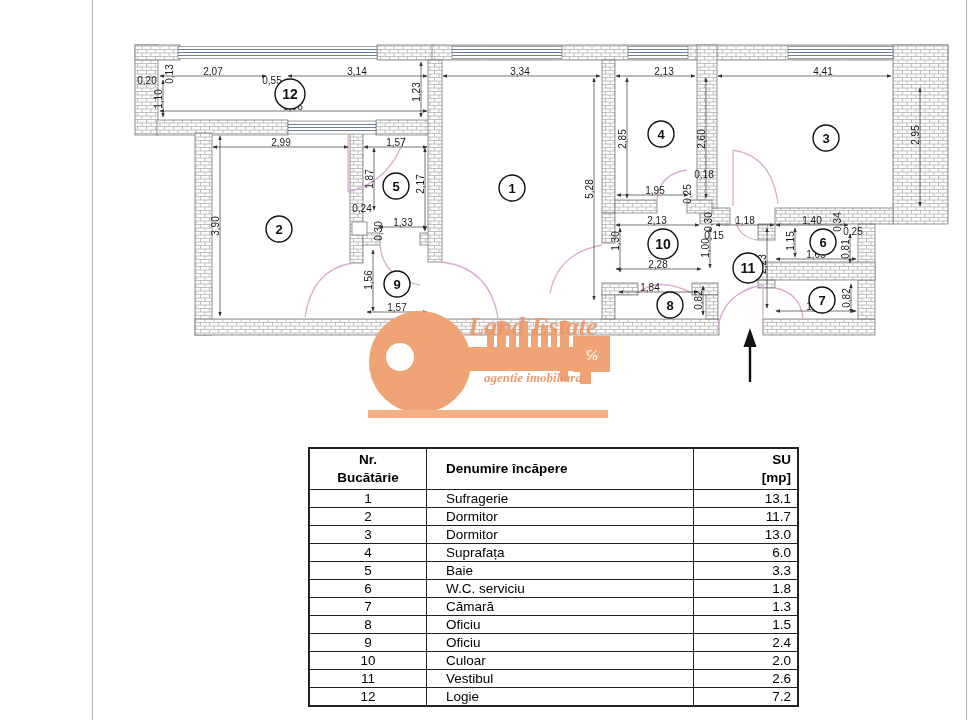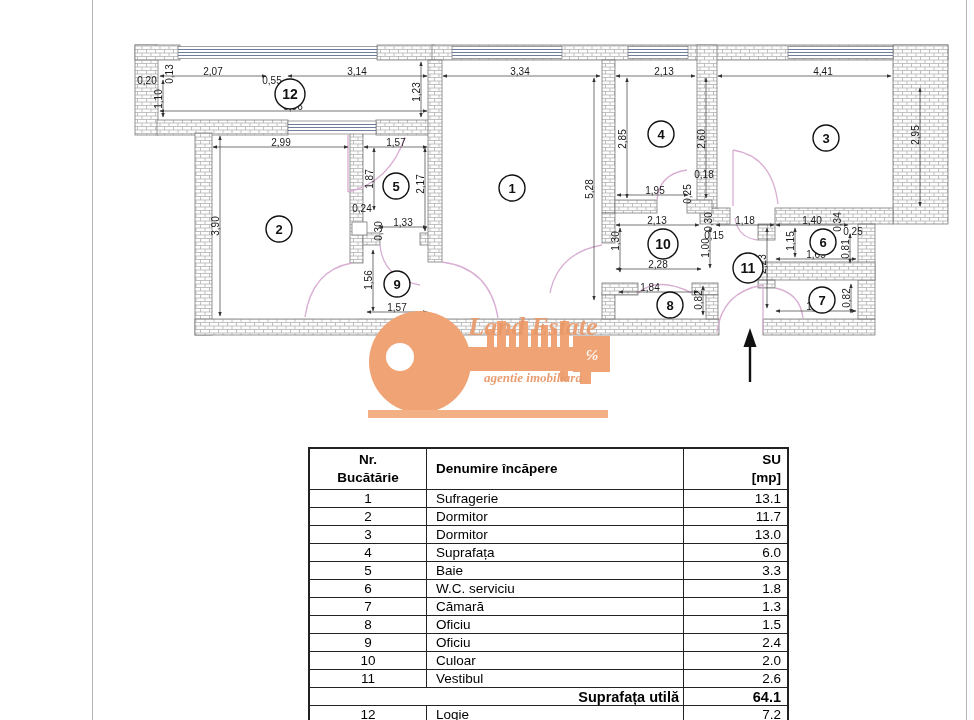--- a/index.html
+++ b/index.html
@@ -19,21 +19,21 @@
   .logo-tag{font:italic bold 13px "Liberation Serif",serif;fill:#e8996a;opacity:0.95;text-anchor:middle;}
   .logo-sym{font:italic bold 15px "Liberation Serif",serif;fill:#ffffff;text-anchor:middle;}
   .key{fill:#f0a476;}
   .bar{fill:#f2b084;}
   #area-table{position:absolute;left:308px;top:447px;width:452px;border-collapse:collapse;
               table-layout:fixed;border:2px solid #222;}
   #area-table th,#area-table td{border:1px solid #222;font-size:13.5px;color:#000;
               padding:0 4px;height:17px;line-height:16px;overflow:hidden;white-space:nowrap;}
   #area-table th{font-weight:bold;text-align:center;height:40px;line-height:18px;}
   #area-table .c-nr{width:108px;text-align:center;}
-  #area-table .c-name{width:243px;text-align:left;padding-left:9px;}
+  #area-table .c-name{width:243px;text-align:left;padding-left:19px;}
   #area-table .c-su{width:93px;text-align:right;padding-right:6px;}
   #area-table .tot{font-weight:bold;text-align:right;font-size:14.5px;}
   #area-table .totv{font-weight:bold;font-size:14.5px;}
 </style>
 </head>
 <body>
 
 <div id="stage">
   <div class="edge-line" style="left:92px"></div>
   <div class="edge-line" style="left:966px"></div>
@@ -333,23 +333,19 @@
           <td class="c-nr">10</td>
           <td class="c-name">Culoar</td>
           <td class="c-su">2.0</td>
         </tr>
         <tr>
           <td class="c-nr">11</td>
           <td class="c-name">Vestibul</td>
           <td class="c-su">2.6</td>
         </tr>
         <tr>
-          <td class="tot" colspan="2">Suprafața utilă</td>
-          <td class="c-su totv">64.1</td>
-        </tr>
-        <tr>
           <td class="c-nr">12</td>
           <td class="c-name">Logie</td>
           <td class="c-su">7.2</td>
         </tr>
       </tbody>
   </table>
 </div>
 
 </body></html>

